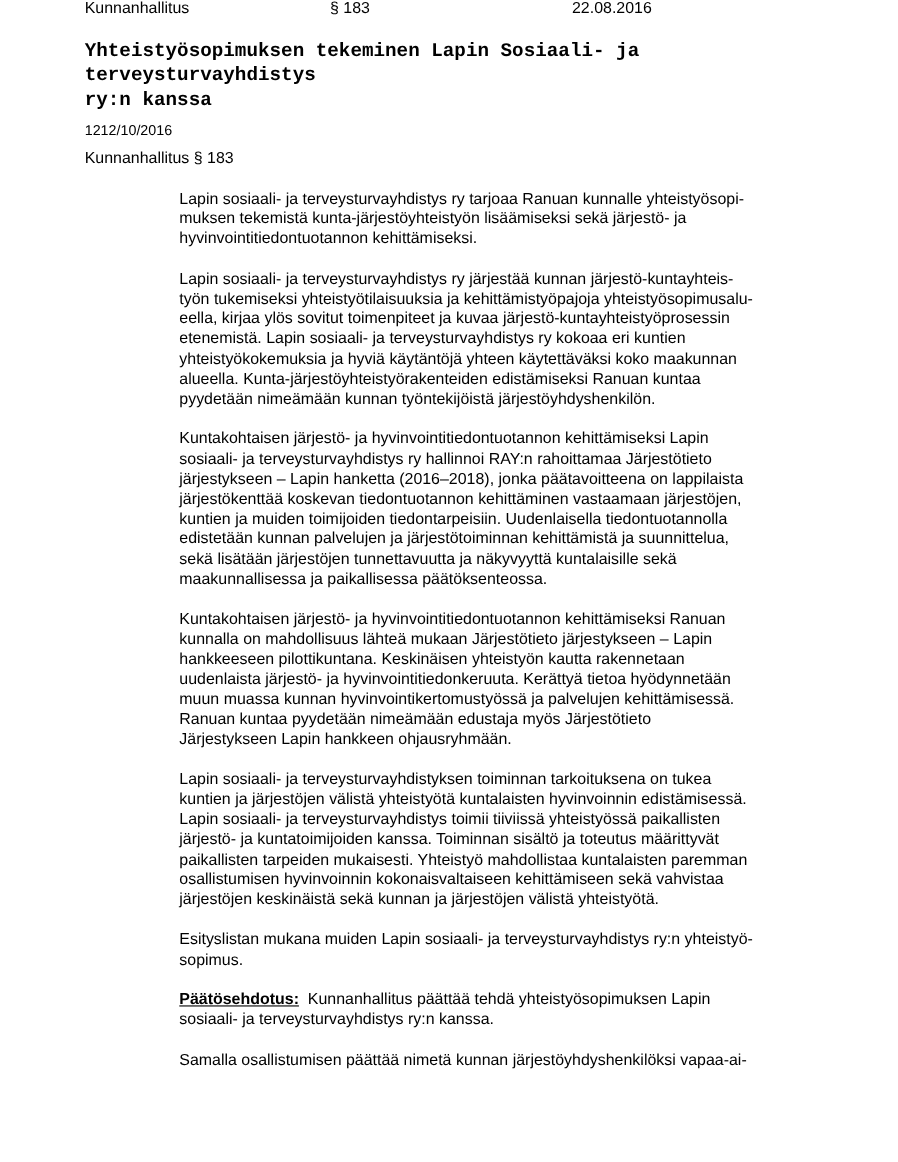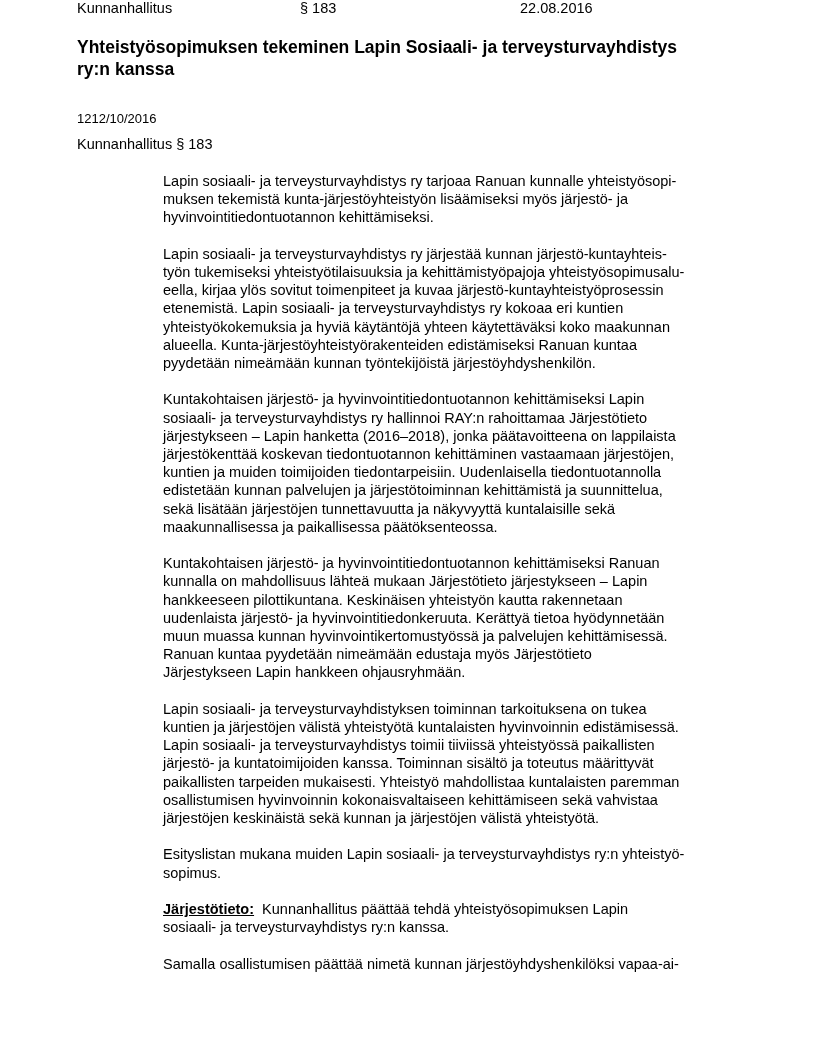--- a/index.html
+++ b/index.html
@@ -42,20 +42,21 @@
 
     .title {
       position: absolute;
       left: 77px;
       top: 36px;
       width: 680px;
       font-size: 17.5px;
       font-weight: bold;
       line-height: 22px;
       margin: 0;
+      font-family: Liberation Mono, monospace;
     }
     .ref-number {
       position: absolute;
       left: 77px;
       top: 109px;
       font-size: 13px;
       line-height: 20px;
       text-align: center;
     }
     .meeting-ref {
@@ -96,21 +97,21 @@
 
   <h1 class="title" style="white-space: pre-line;">Yhteistyösopimuksen tekeminen Lapin Sosiaali- ja terveysturvayhdistys
 ry:n kanssa</h1>
 
   <div class="ref-number">1212/10/2016</div>
 
   <div class="meeting-ref">Kunnanhallitus § 183</div>
 
   <div class="body-text">
     <p>Lapin sosiaali- ja terveysturvayhdistys ry tarjoaa Ranuan kunnalle yhteistyösopi-
-muksen tekemistä kunta-järjestöyhteistyön lisäämiseksi myös järjestö- ja
+muksen tekemistä kunta-järjestöyhteistyön lisäämiseksi sekä järjestö- ja
 hyvinvointitiedontuotannon kehittämiseksi.</p>
     <p>Lapin sosiaali- ja terveysturvayhdistys ry järjestää kunnan järjestö-kuntayhteis-
 työn tukemiseksi yhteistyötilaisuuksia ja kehittämistyöpajoja yhteistyösopimusalu-
 eella, kirjaa ylös sovitut toimenpiteet ja kuvaa järjestö-kuntayhteistyöprosessin
 etenemistä. Lapin sosiaali- ja terveysturvayhdistys ry kokoaa eri kuntien
 yhteistyökokemuksia ja hyviä käytäntöjä yhteen käytettäväksi koko maakunnan
 alueella. Kunta-järjestöyhteistyörakenteiden edistämiseksi Ranuan kuntaa
 pyydetään nimeämään kunnan työntekijöistä järjestöyhdyshenkilön.</p>
     <p>Kuntakohtaisen järjestö- ja hyvinvointitiedontuotannon kehittämiseksi Lapin
 sosiaali- ja terveysturvayhdistys ry hallinnoi RAY:n rahoittamaa Järjestötieto
@@ -129,18 +130,18 @@
 Järjestykseen Lapin hankkeen ohjausryhmään.</p>
     <p>Lapin sosiaali- ja terveysturvayhdistyksen toiminnan tarkoituksena on tukea
 kuntien ja järjestöjen välistä yhteistyötä kuntalaisten hyvinvoinnin edistämisessä.
 Lapin sosiaali- ja terveysturvayhdistys toimii tiiviissä yhteistyössä paikallisten
 järjestö- ja kuntatoimijoiden kanssa. Toiminnan sisältö ja toteutus määrittyvät
 paikallisten tarpeiden mukaisesti. Yhteistyö mahdollistaa kuntalaisten paremman
 osallistumisen hyvinvoinnin kokonaisvaltaiseen kehittämiseen sekä vahvistaa
 järjestöjen keskinäistä sekä kunnan ja järjestöjen välistä yhteistyötä.</p>
     <p>Esityslistan mukana muiden Lapin sosiaali- ja terveysturvayhdistys ry:n yhteistyö-
 sopimus.</p>
-    <p><span class="decision-label">Järjestötieto:</span><span style="white-space: pre-wrap;">  Kunnanhallitus päättää tehdä yhteistyösopimuksen Lapin
+    <p><span class="decision-label">Päätösehdotus:</span><span style="white-space: pre-wrap;">  Kunnanhallitus päättää tehdä yhteistyösopimuksen Lapin
 sosiaali- ja terveysturvayhdistys ry:n kanssa.</span></p>
     <p>Samalla osallistumisen päättää nimetä kunnan järjestöyhdyshenkilöksi vapaa-ai-</p>
   </div>
 
 </div>
 
 </body></html>

